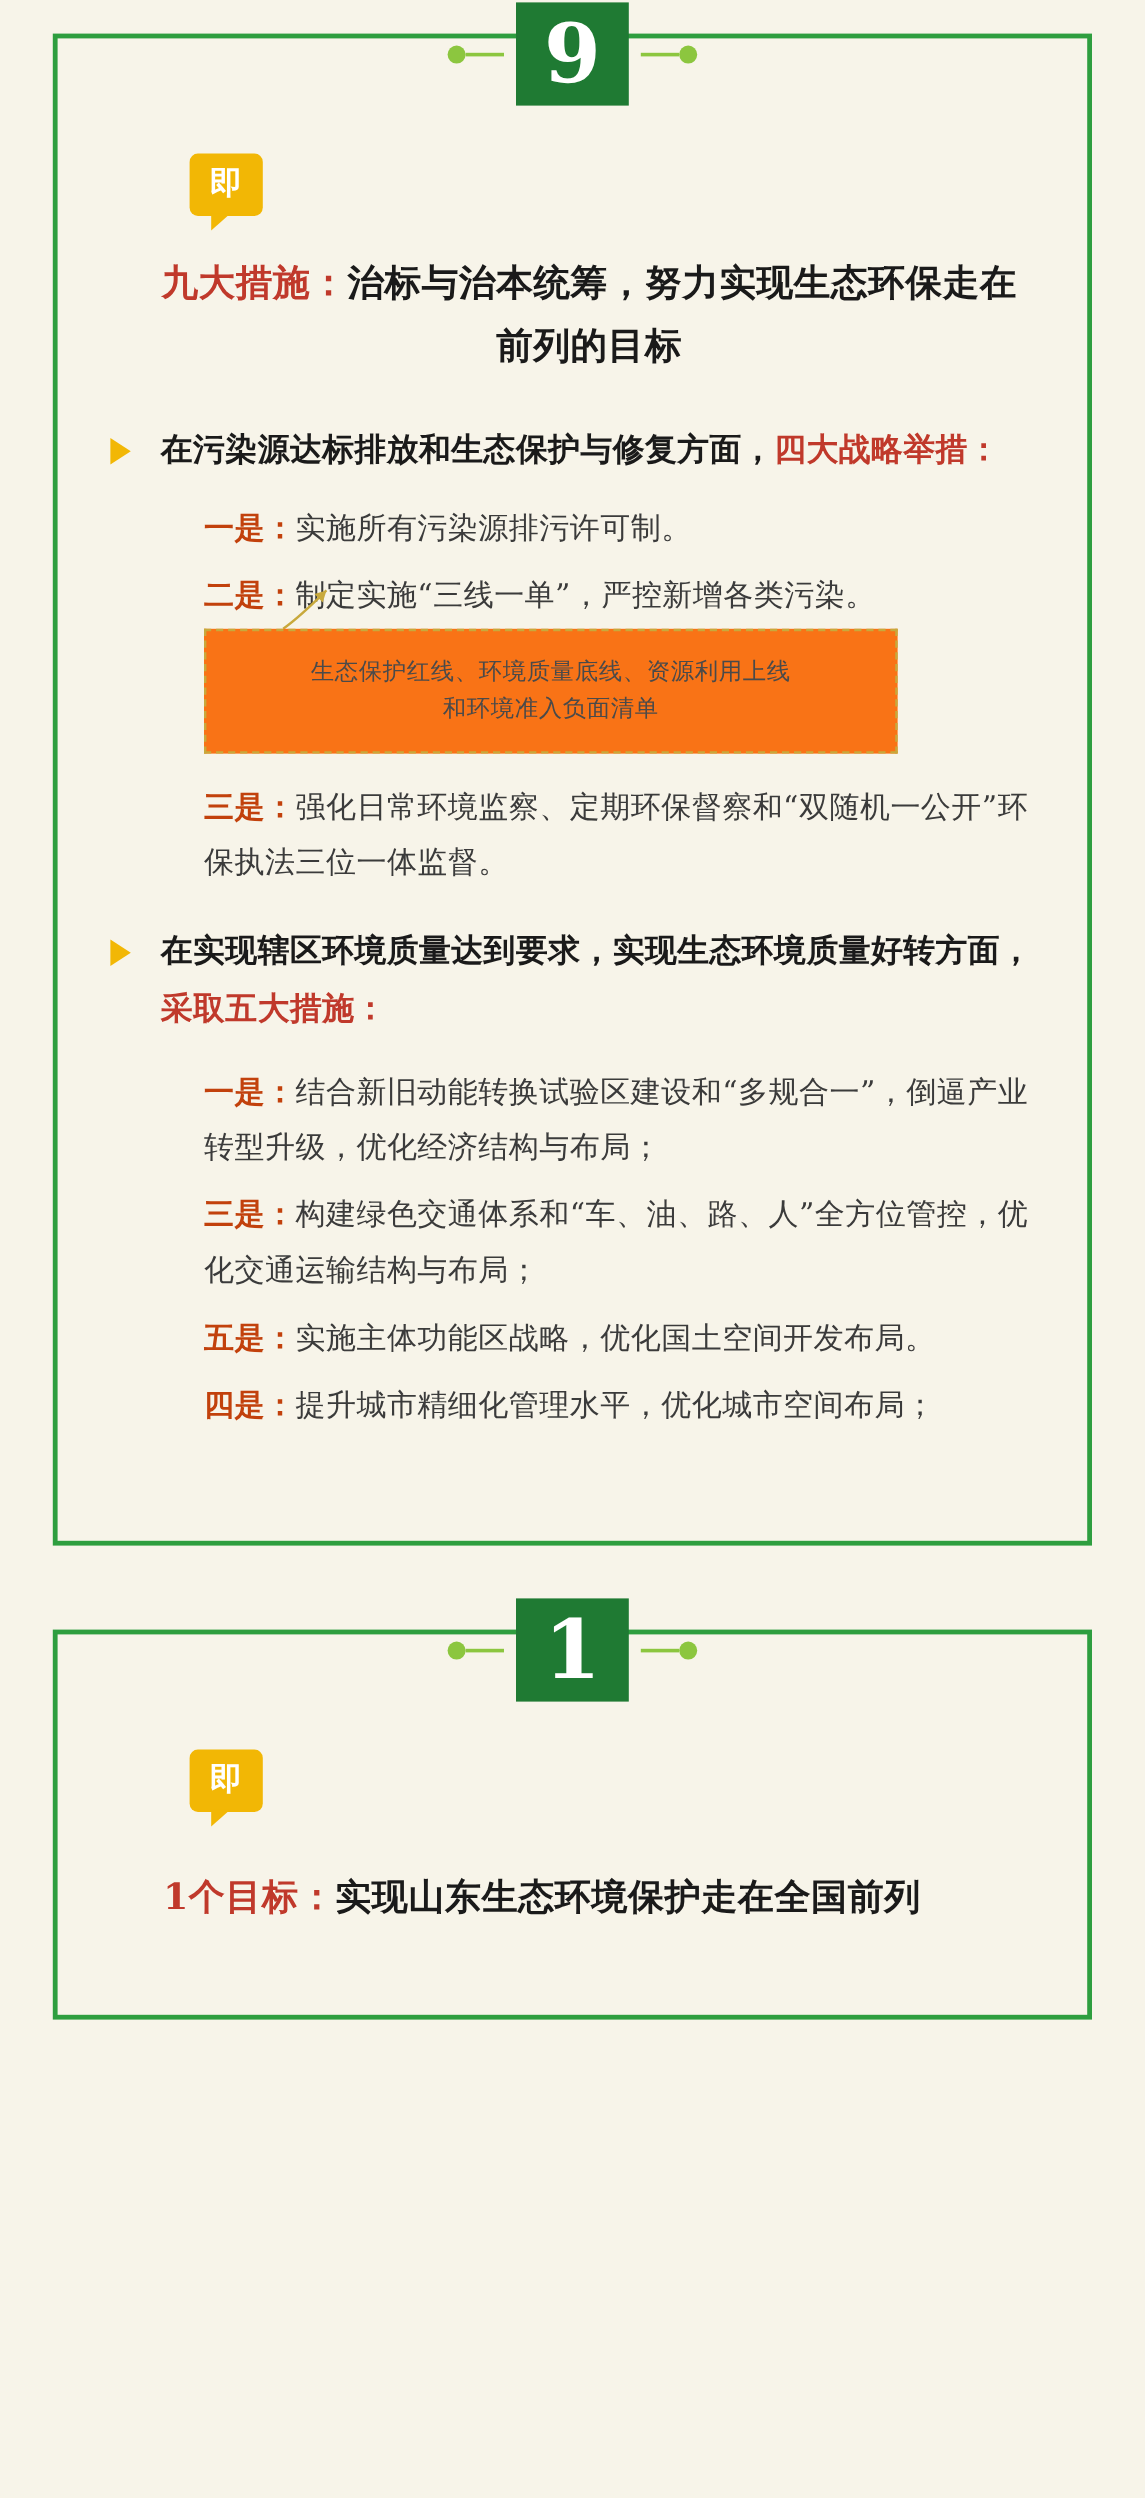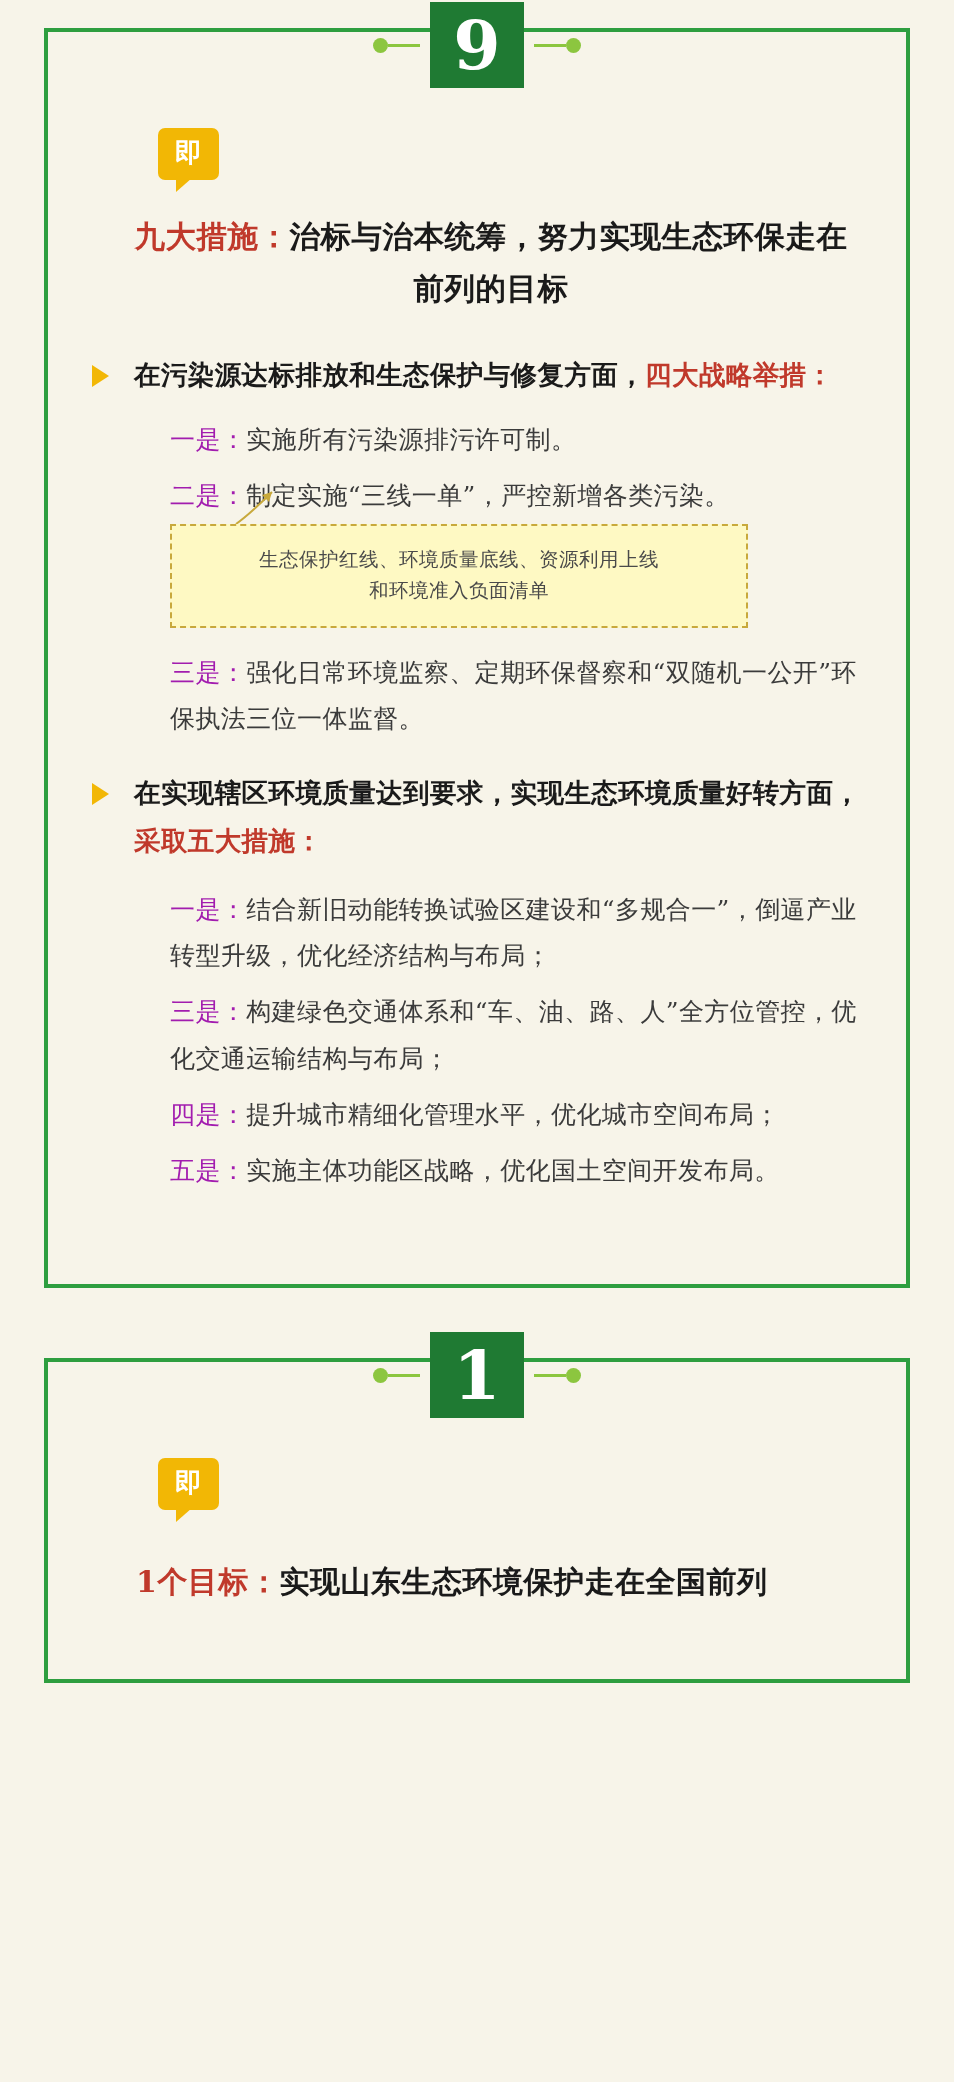--- a/index.html
+++ b/index.html
@@ -155,22 +155,22 @@
     font-family: "DejaVu Serif", serif;
     font-size: 25px;
     line-height: 1.85;
     color: #3b3b3b;
     margin: 0 0 10px 0;
     padding-left: 86px;
     text-indent: 0;
     letter-spacing: 0.4px;
   }
   .item .label {
-    color: #a21caf;
-    font-weight: normal;
+    color: #c2410c;
+    font-weight: bold;
   }
   .item.tight {
     margin-bottom: 4px;
   }
   .item.gap-top {
     margin-top: 22px;
   }
 
   .group {
     margin-top: 14px;
@@ -181,21 +181,21 @@
 
   
   .callout-wrap {
     position: relative;
     margin: 4px 0 22px 0;
     padding-left: 86px;
   }
   .callout {
     position: relative;
     border: 2px dashed #c8a93c;
-    background: #fef9c3;
+    background: #f97316;
     padding: 18px 24px 20px 24px;
     box-sizing: border-box;
     max-width: 578px;
   }
   .callout-line {
     font-family: "DejaVu Serif", serif;
     font-size: 19.5px;
     line-height: 1.6;
     color: #4a4a4a;
     text-align: center;
@@ -286,24 +286,24 @@
       </div>
 
       <div class="group wide">
         <p class="item gap-top">
           <span class="label">一是：</span><span>结合新旧动能转换试验区建设和“多规合一”，倒逼产业转型升级，优化经济结构与布局；</span>
         </p>
         <p class="item">
           <span class="label">三是：</span><span>构建绿色交通体系和“车、油、路、人”全方位管控，优化交通运输结构与布局；</span>
         </p>
         <p class="item">
+          <span class="label">五是：</span><span>实施主体功能区战略，优化国土空间开发布局。</span>
+        </p>
+        <p class="item">
           <span class="label">四是：</span><span>提升城市精细化管理水平，优化城市空间布局；</span>
-        </p>
-        <p class="item">
-          <span class="label">五是：</span><span>实施主体功能区战略，优化国土空间开发布局。</span>
         </p>
       </div>
     </div>
 
   </div>
 
   <div class="section second">
 
     <div class="badge-wrap">
       <div class="badge-dot"></div>

